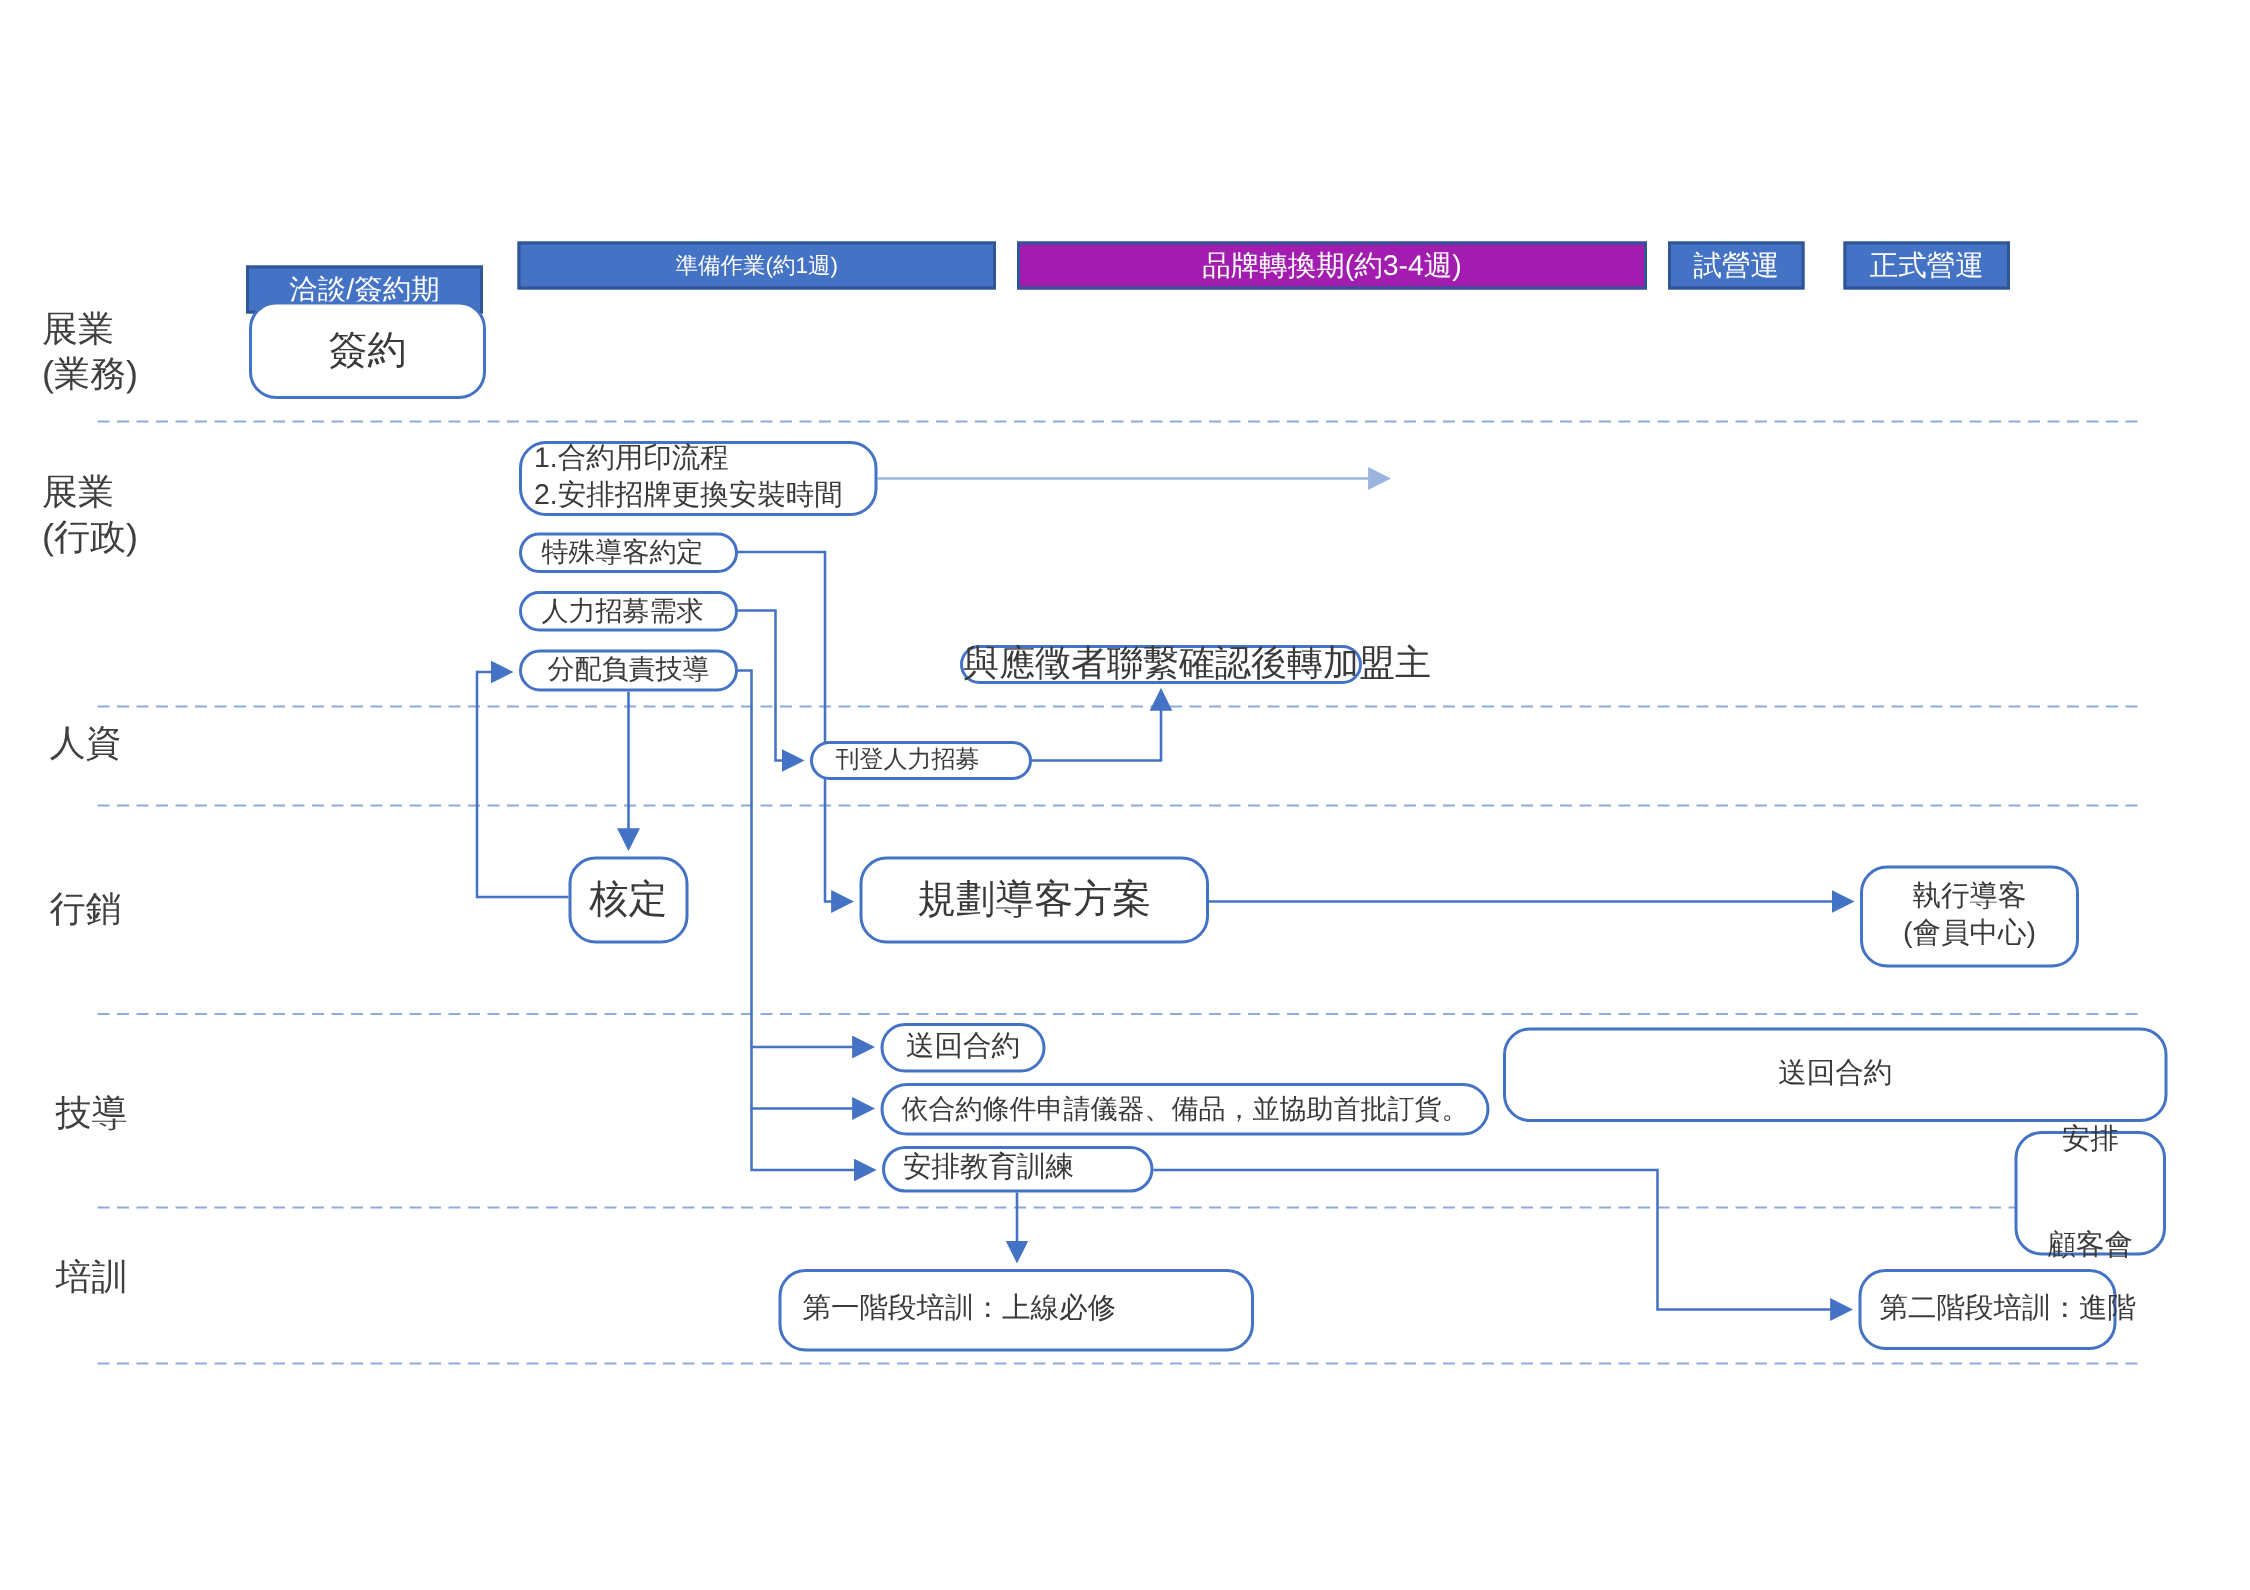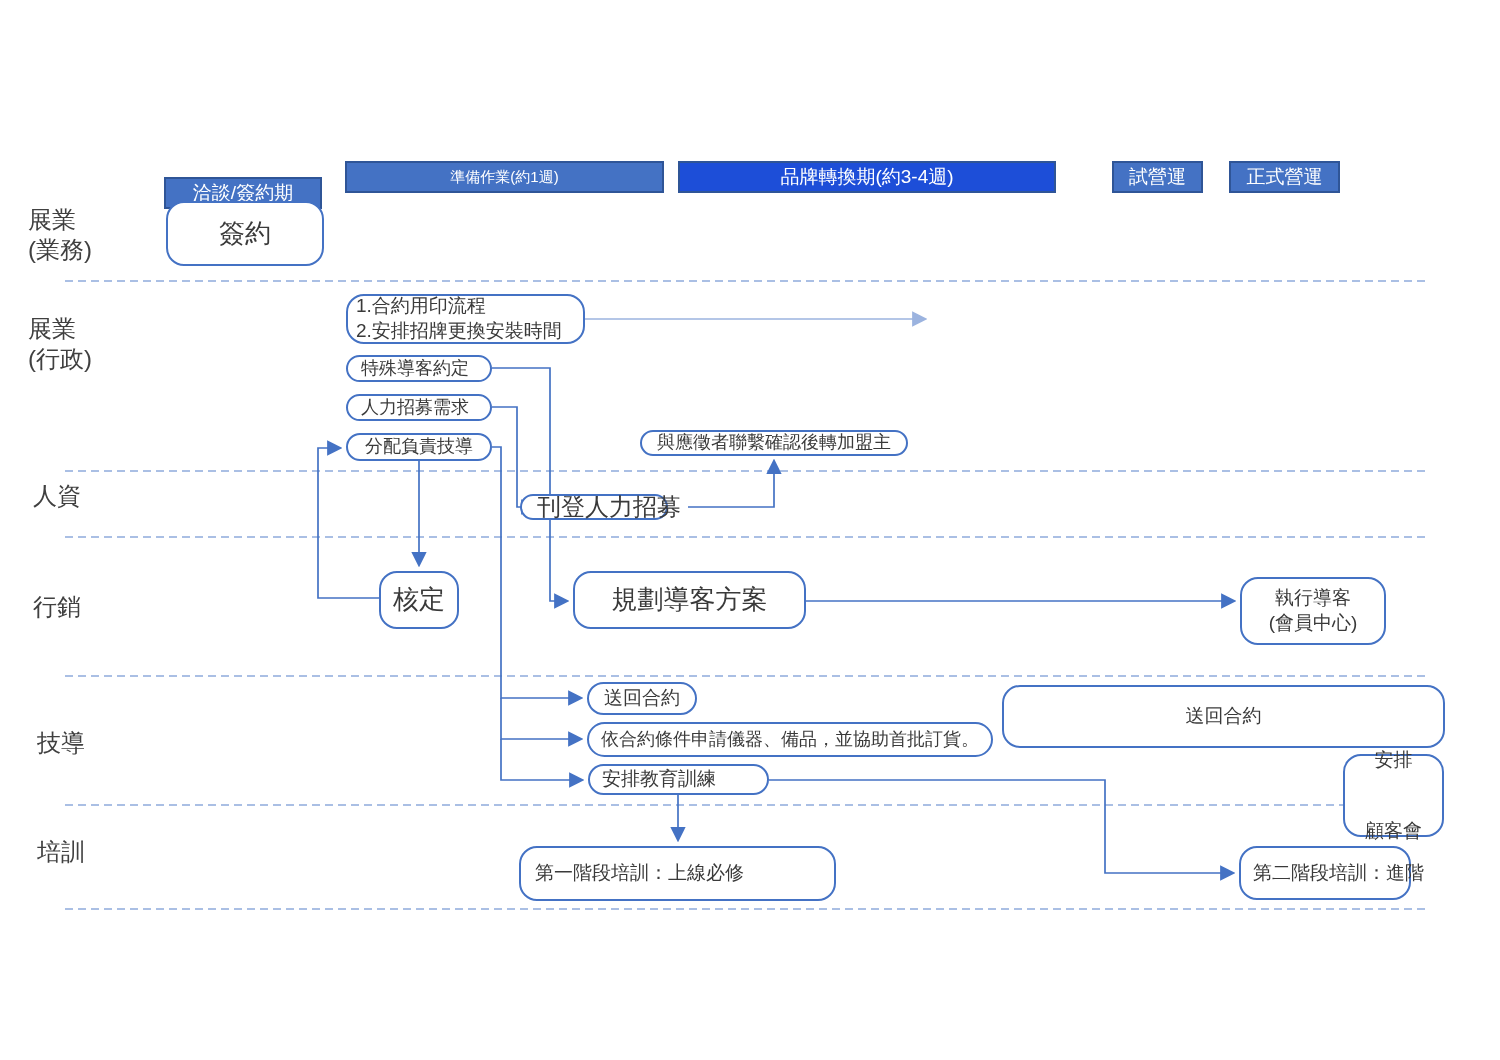--- a/index.html
+++ b/index.html
@@ -48,21 +48,21 @@
       <polyline points="501,698 501,739 580,739" fill="none" stroke="#4472C4" stroke-width="1.7" marker-end="url(#arrow)"></polyline>
       <polyline points="501,739 501,780 581,780" fill="none" stroke="#4472C4" stroke-width="1.7" marker-end="url(#arrow)"></polyline>
       <polyline points="688,507 774,507 774,462" fill="none" stroke="#4472C4" stroke-width="1.7" marker-end="url(#arrow)"></polyline>
       <polyline points="806,601 1233,601" fill="none" stroke="#4472C4" stroke-width="1.7" marker-end="url(#arrow)"></polyline>
       <polyline points="678,795 678,839" fill="none" stroke="#4472C4" stroke-width="1.7" marker-end="url(#arrow)"></polyline>
       <polyline points="769,780 1105,780 1105,873 1232,873" fill="none" stroke="#4472C4" stroke-width="1.7" marker-end="url(#arrow)"></polyline>
     </svg>
   <div id="headers">
       <div class="hdr" style="left: 164px; top: 161px; width: 158px; height: 32px; background: rgb(68, 114, 196); border: 2px solid rgb(47, 85, 151); color: rgb(255, 255, 255); font-size: 19px; margin-top: 16px;">洽談/簽約期</div>
       <div class="hdr" style="left: 345px; top: 161px; width: 319px; height: 32px; background: rgb(68, 114, 196); border: 2px solid rgb(47, 85, 151); color: rgb(255, 255, 255); font-size: 15px;">準備作業(約1週)</div>
-      <div class="hdr" style="left: 678px; top: 161px; width: 378px; height: 32px; background: #1d4ed8; border: 2px solid rgb(47, 85, 151); color: rgb(255, 255, 255); font-size: 19px;">品牌轉換期(約3-4週)</div>
+      <div class="hdr" style="left: 678px; top: 161px; width: 420px; height: 32px; background: #a21caf; border: 2px solid rgb(47, 85, 151); color: rgb(255, 255, 255); font-size: 19px;">品牌轉換期(約3-4週)</div>
       <div class="hdr" style="left: 1112px; top: 161px; width: 91px; height: 32px; background: rgb(68, 114, 196); border: 2px solid rgb(47, 85, 151); color: rgb(255, 255, 255); font-size: 19px;">試營運</div>
       <div class="hdr" style="left: 1229px; top: 161px; width: 111px; height: 32px; background: rgb(68, 114, 196); border: 2px solid rgb(47, 85, 151); color: rgb(255, 255, 255); font-size: 19px;">正式營運</div>
     </div>
   <div id="lanes">
       <div class="lane" style="left: 28px; top: 205px; width: 140px; color: rgb(64, 64, 64); font-size: 24px;">
         <div>展業</div>
         <div>(業務)</div>
       </div>
       <div class="lane" style="left: 28px; top: 314px; width: 140px; color: rgb(64, 64, 64); font-size: 24px;">
         <div>展業</div>
@@ -91,24 +91,24 @@
       </div>
       <div class="pbox" style="left: 346px; top: 355px; width: 146px; height: 27px; background: rgb(255, 255, 255); border: 2px solid rgb(68, 114, 196); color: rgb(58, 58, 58); font-size: 18px; text-align: left; padding-left: 13px;">
         <div>特殊導客約定</div>
       </div>
       <div class="pbox" style="left: 346px; top: 394px; width: 146px; height: 27px; background: rgb(255, 255, 255); border: 2px solid rgb(68, 114, 196); color: rgb(58, 58, 58); font-size: 18px; text-align: left; padding-left: 13px;">
         <div>人力招募需求</div>
       </div>
       <div class="pbox" style="left: 346px; top: 433px; width: 146px; height: 28px; background: rgb(255, 255, 255); border: 2px solid rgb(68, 114, 196); color: rgb(58, 58, 58); font-size: 18px; text-align: left; padding-left: 17px;">
         <div>分配負責技導</div>
       </div>
-      <div class="pbox" style="left: 640px; top: 430px; width: 268px; height: 26px; background: rgb(255, 255, 255); border: 2px solid rgb(68, 114, 196); color: rgb(58, 58, 58); font-size: 18px; text-align: center; padding-left: 0px;">
+      <div class="pbox" style="left: 640px; top: 430px; width: 268px; height: 26px; background: rgb(255, 255, 255); border: 2px solid rgb(68, 114, 196); color: rgb(58, 58, 58); font-size: 24px; text-align: center; padding-left: 0px;">
         <div>與應徵者聯繫確認後轉加盟主</div>
       </div>
-      <div class="pbox" style="left: 520px; top: 494px; width: 148px; height: 26px; background: rgb(255, 255, 255); border: 2px solid rgb(68, 114, 196); color: rgb(58, 58, 58); font-size: 24px; text-align: left; padding-left: 15px;">
+      <div class="pbox" style="left: 540px; top: 494px; width: 148px; height: 26px; background: rgb(255, 255, 255); border: 2px solid rgb(68, 114, 196); color: rgb(58, 58, 58); font-size: 16px; text-align: left; padding-left: 15px;">
         <div>刊登人力招募</div>
       </div>
       <div class="pbox" style="left: 379px; top: 571px; width: 80px; height: 58px; background: rgb(255, 255, 255); border: 2px solid rgb(68, 114, 196); color: rgb(58, 58, 58); font-size: 26px; text-align: center; padding-left: 0px;">
         <div>核定</div>
       </div>
       <div class="pbox" style="left: 573px; top: 571px; width: 233px; height: 58px; background: rgb(255, 255, 255); border: 2px solid rgb(68, 114, 196); color: rgb(58, 58, 58); font-size: 26px; text-align: center; padding-left: 0px;">
         <div>規劃導客方案</div>
       </div>
       <div class="pbox" style="left: 1240px; top: 577px; width: 146px; height: 68px; background: rgb(255, 255, 255); border: 2px solid rgb(68, 114, 196); color: rgb(58, 58, 58); font-size: 19px; text-align: center; padding-left: 0px;">
         <div>執行導客</div>

